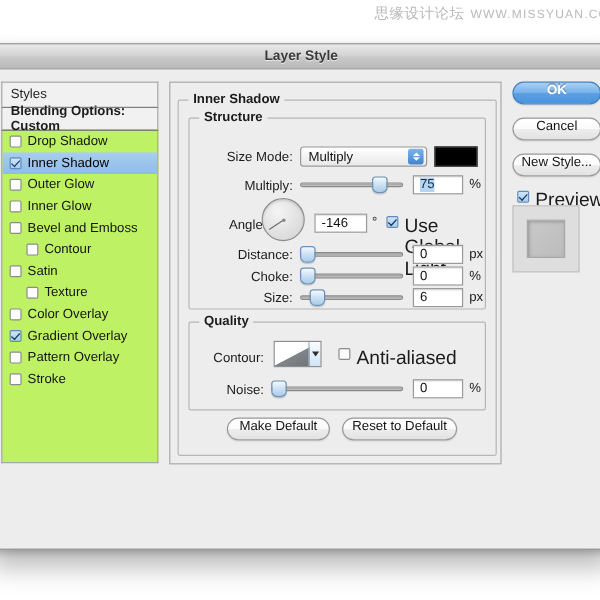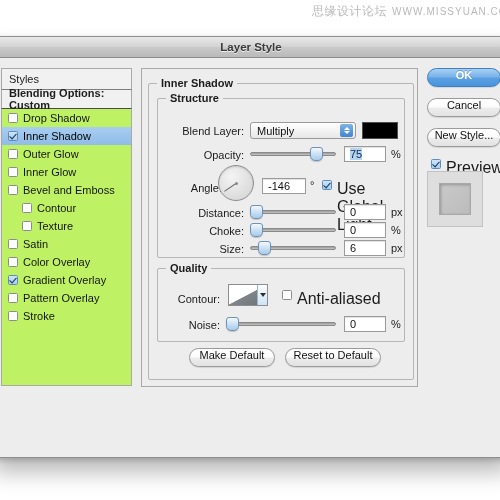--- a/index.html
+++ b/index.html
@@ -260,27 +260,27 @@
               <span>Inner Glow</span>
             </div>
             <div class="fx-row">
               <span class="cbx"></span>
               <span>Bevel and Emboss</span>
             </div>
             <div class="fx-row indent">
               <span class="cbx"></span>
               <span>Contour</span>
             </div>
+            <div class="fx-row">
+              <span class="cbx"></span>
+              <span>Satin</span>
+            </div>
             <div class="fx-row indent">
               <span class="cbx"></span>
               <span>Texture</span>
-            </div>
-            <div class="fx-row">
-              <span class="cbx"></span>
-              <span>Satin</span>
             </div>
             <div class="fx-row">
               <span class="cbx"></span>
               <span>Color Overlay</span>
             </div>
             <div class="fx-row">
               <span class="cbx on"></span>
               <span>Gradient Overlay</span>
             </div>
             <div class="fx-row">
@@ -295,31 +295,31 @@
       </div>
 
       <div class="center">
 
         <div class="fieldset grp-inner">
           <span class="legend">Inner Shadow</span>
 
           <div class="fieldset grp-structure">
             <span class="legend">Structure</span>
 
-            <span class="lbl" style="left:2px;top:26px;width:84px;">Blend Layer:</span>
+            <span class="lbl" style="left:2px;top:26px;width:84px;">Size Mode:</span>
             <div class="sel" style="left:92px;top:23px;width:106px;">
               <span>Multiply</span>
               <span class="arrows">
                   <i class="up"></i>
                   <i class="dn"></i>
                 </span>
             </div>
             <div class="swatch" id="shadow-swatch" style="left: 204px; top: 23px; width: 36px; height: 17px; background: rgb(0, 0, 0);"></div>
 
-            <span class="lbl" style="left:2px;top:50px;width:84px;">Opacity:</span>
+            <span class="lbl" style="left:2px;top:50px;width:84px;">Multiply:</span>
             <div class="slider" style="left:92px;top:48px;width:86px;">
               <div class="track"></div>
               <div class="thumb" style="left:60px;"></div>
             </div>
             <div class="num sel-text" style="left:186px;top:47px;width:42px;">
               <span class="hl">75</span>
             </div>
             <span class="unit" style="left:233px;top:49px;">%</span>
 
             <span class="lbl" style="left:14px;top:83px;width:50px;">Angle:</span>

